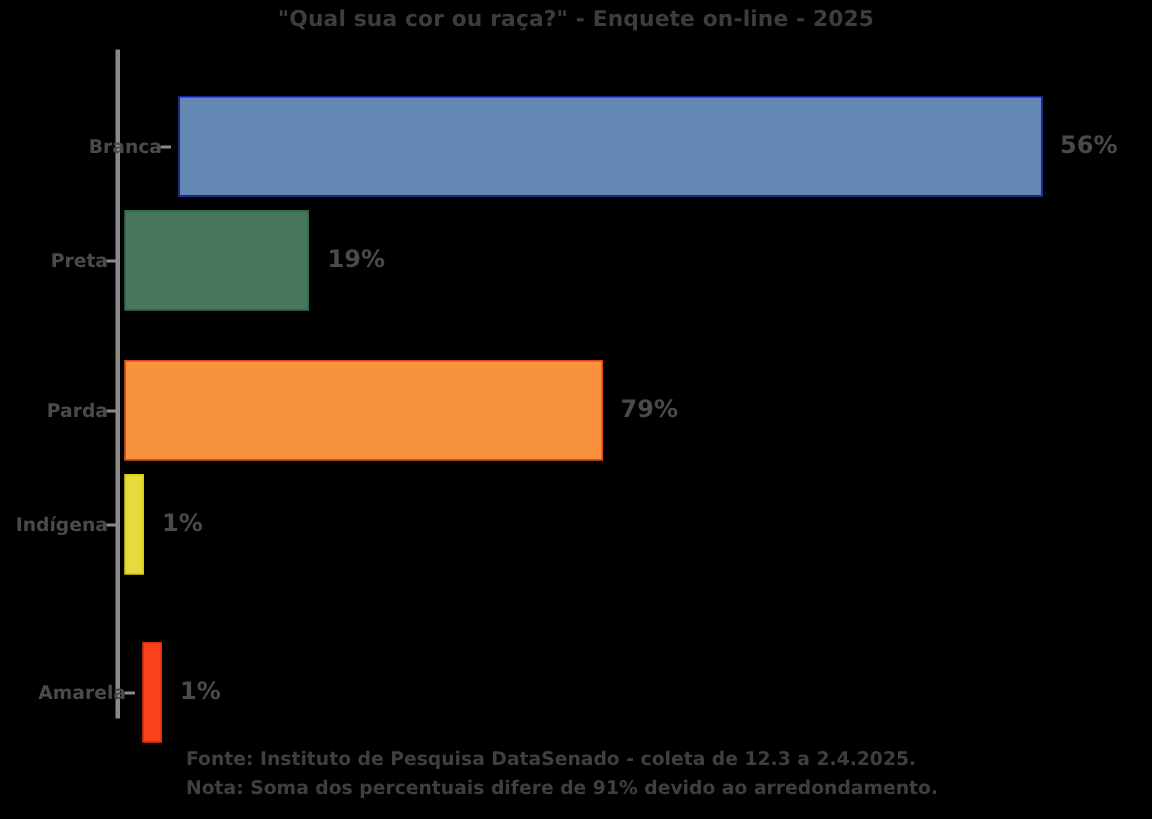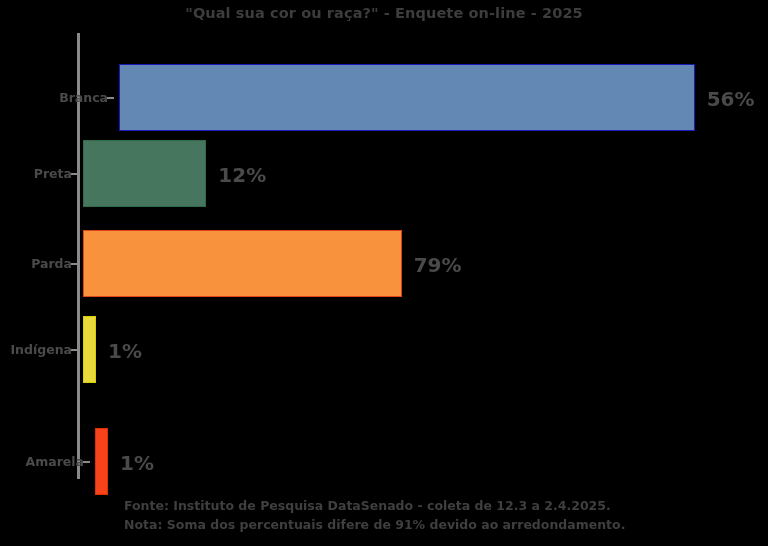--- a/index.html
+++ b/index.html
@@ -83,21 +83,21 @@
   }
 
   .bar {
     position: absolute;
     left: 83px;
     box-sizing: border-box;
   }
 
   .value-label {
     position: absolute;
-    font-size: 20px;
+    font-size: 16px;
     font-weight: bold;
     color: #4a4a4a;
     white-space: nowrap;
   }
 
   
   .footnotes {
     position: absolute;
     left: 78px;
     top: 496px;
@@ -125,23 +125,23 @@
         <div class="bar-row" style="top: 64px; height: 73px; margin-left: 36px;">
           <div class="cat-label" style="top: 25.5px;">Branca</div>
           <div class="tick" style="top: 32.5px;"></div>
           <div class="bar" style="top: 0px; height: 67px; width: 575.68px; background: rgb(99, 136, 180); border: 1.5px solid rgb(26, 26, 180);"></div>
           <div class="value-label" style="left: 670.68px; top: 22.5px;">56%</div>
         </div>
         <div class="bar-row" style="top: 140px; height: 67px;">
           <div class="cat-label" style="top: 25.5px;">Preta</div>
           <div class="tick" style="top: 32.5px;"></div>
           <div class="bar" style="top: 0px; height: 67px; width: 123.36px; background: rgb(71, 118, 95); border: 1.5px solid rgb(47, 107, 69);"></div>
-          <div class="value-label" style="left: 218.36px; top: 22.5px;">12%</div>
+          <div class="value-label" style="left: 218.36px; top: 22.5px;">19%</div>
         </div>
-        <div class="bar-row" style="top: 230px; height: 67px;">
+        <div class="bar-row" style="top: 240px; height: 67px;">
           <div class="cat-label" style="top: 25.5px;">Parda</div>
           <div class="tick" style="top: 32.5px;"></div>
           <div class="bar" style="top: 0px; height: 67px; width: 318.68px; background: rgb(248, 146, 60); border: 1.5px solid rgb(224, 69, 26);"></div>
           <div class="value-label" style="left: 413.68px; top: 22.5px;">79%</div>
         </div>
         <div class="bar-row" style="top: 316px; height: 67px;">
           <div class="cat-label" style="top: 25.5px;">Indígena</div>
           <div class="tick" style="top: 32.5px;"></div>
           <div class="bar" style="top: 0px; height: 67px; width: 13px; background: rgb(232, 217, 60); border: 1.5px solid rgb(216, 208, 0);"></div>
           <div class="value-label" style="left: 108px; top: 22.5px;">1%</div>

